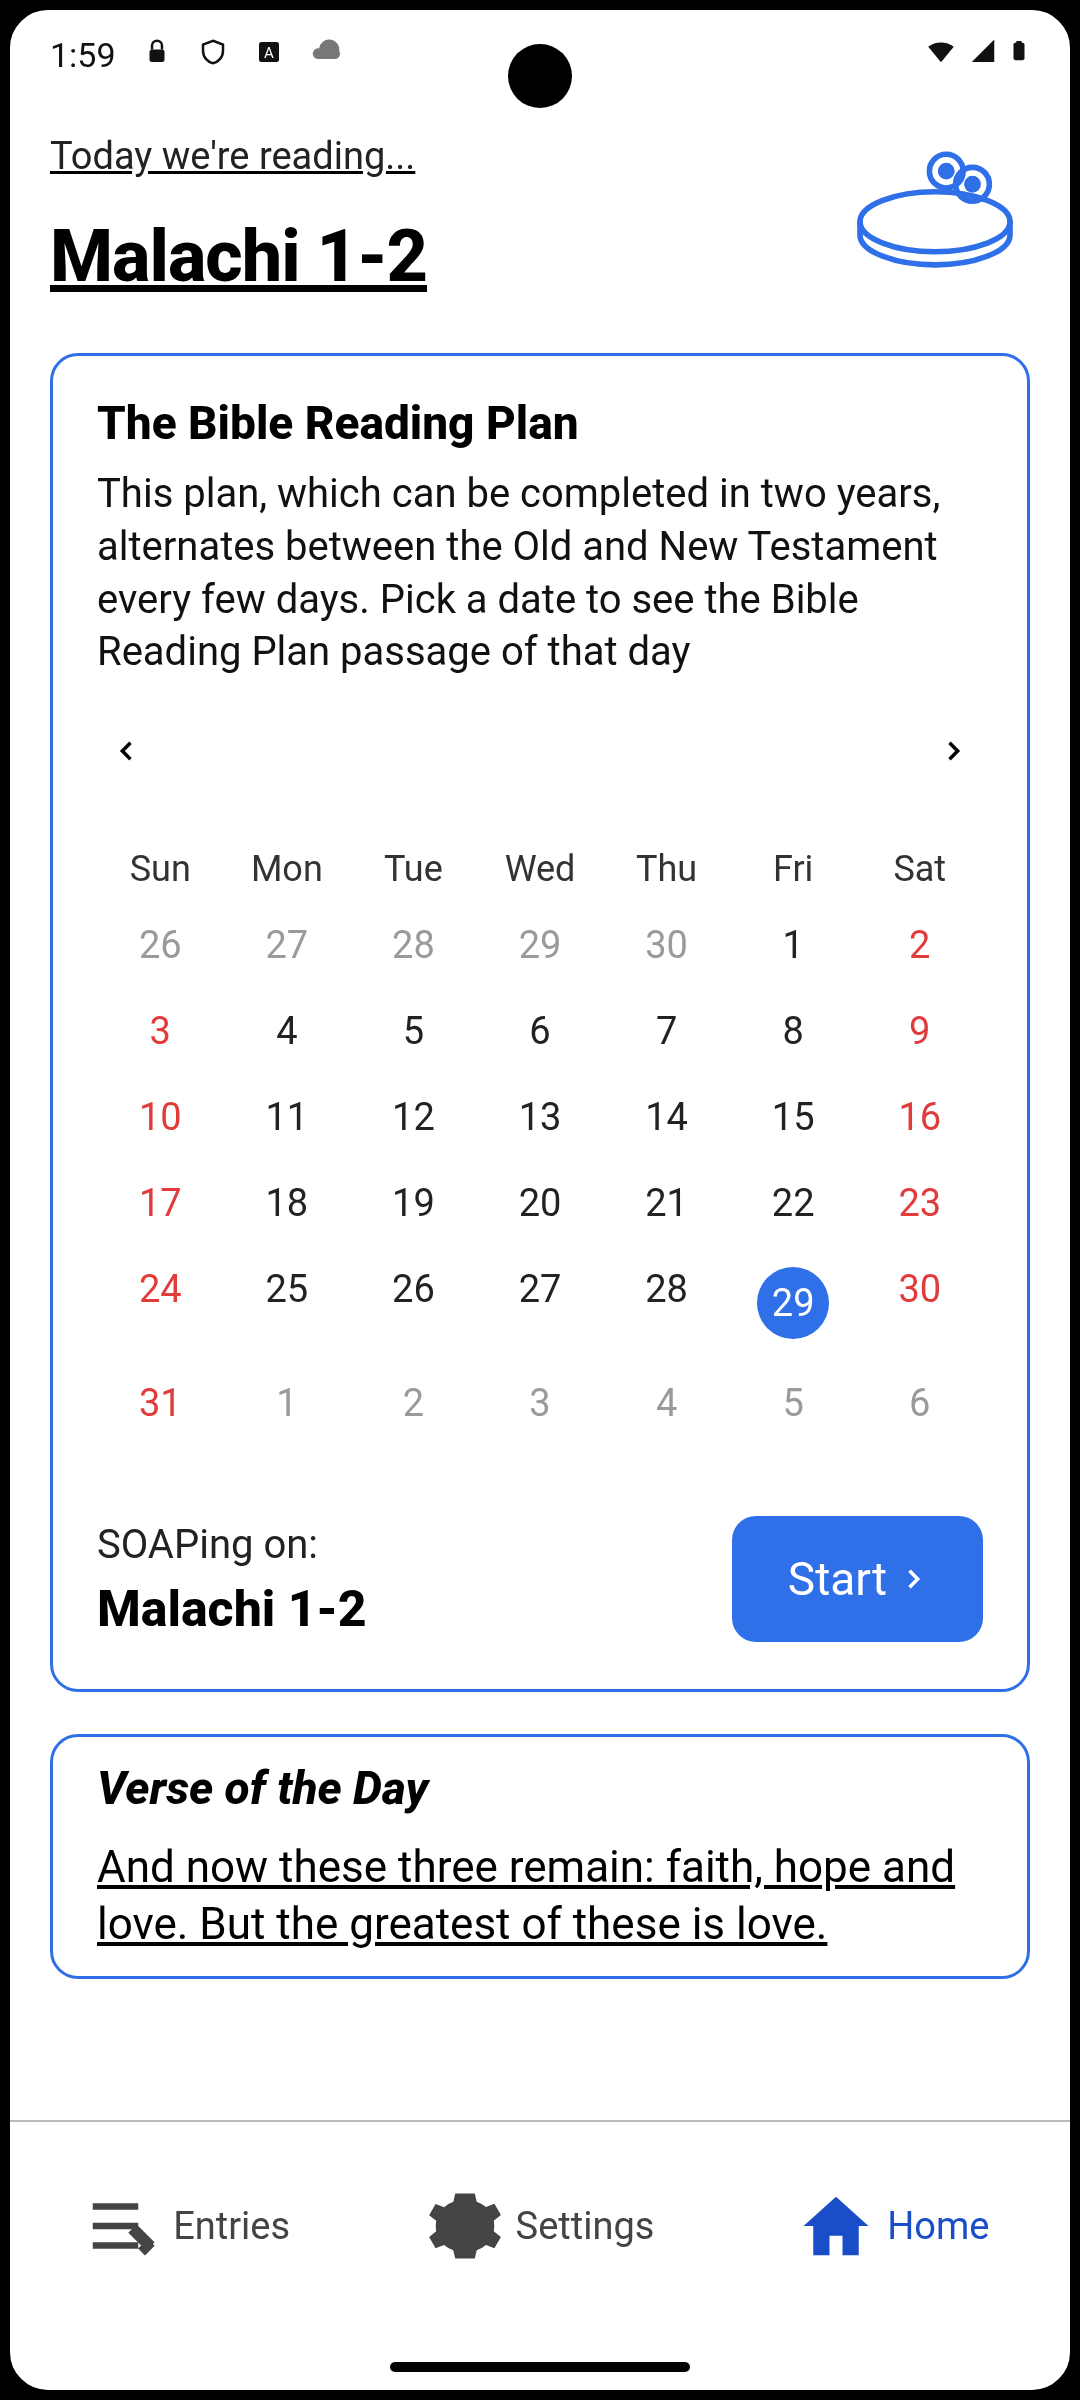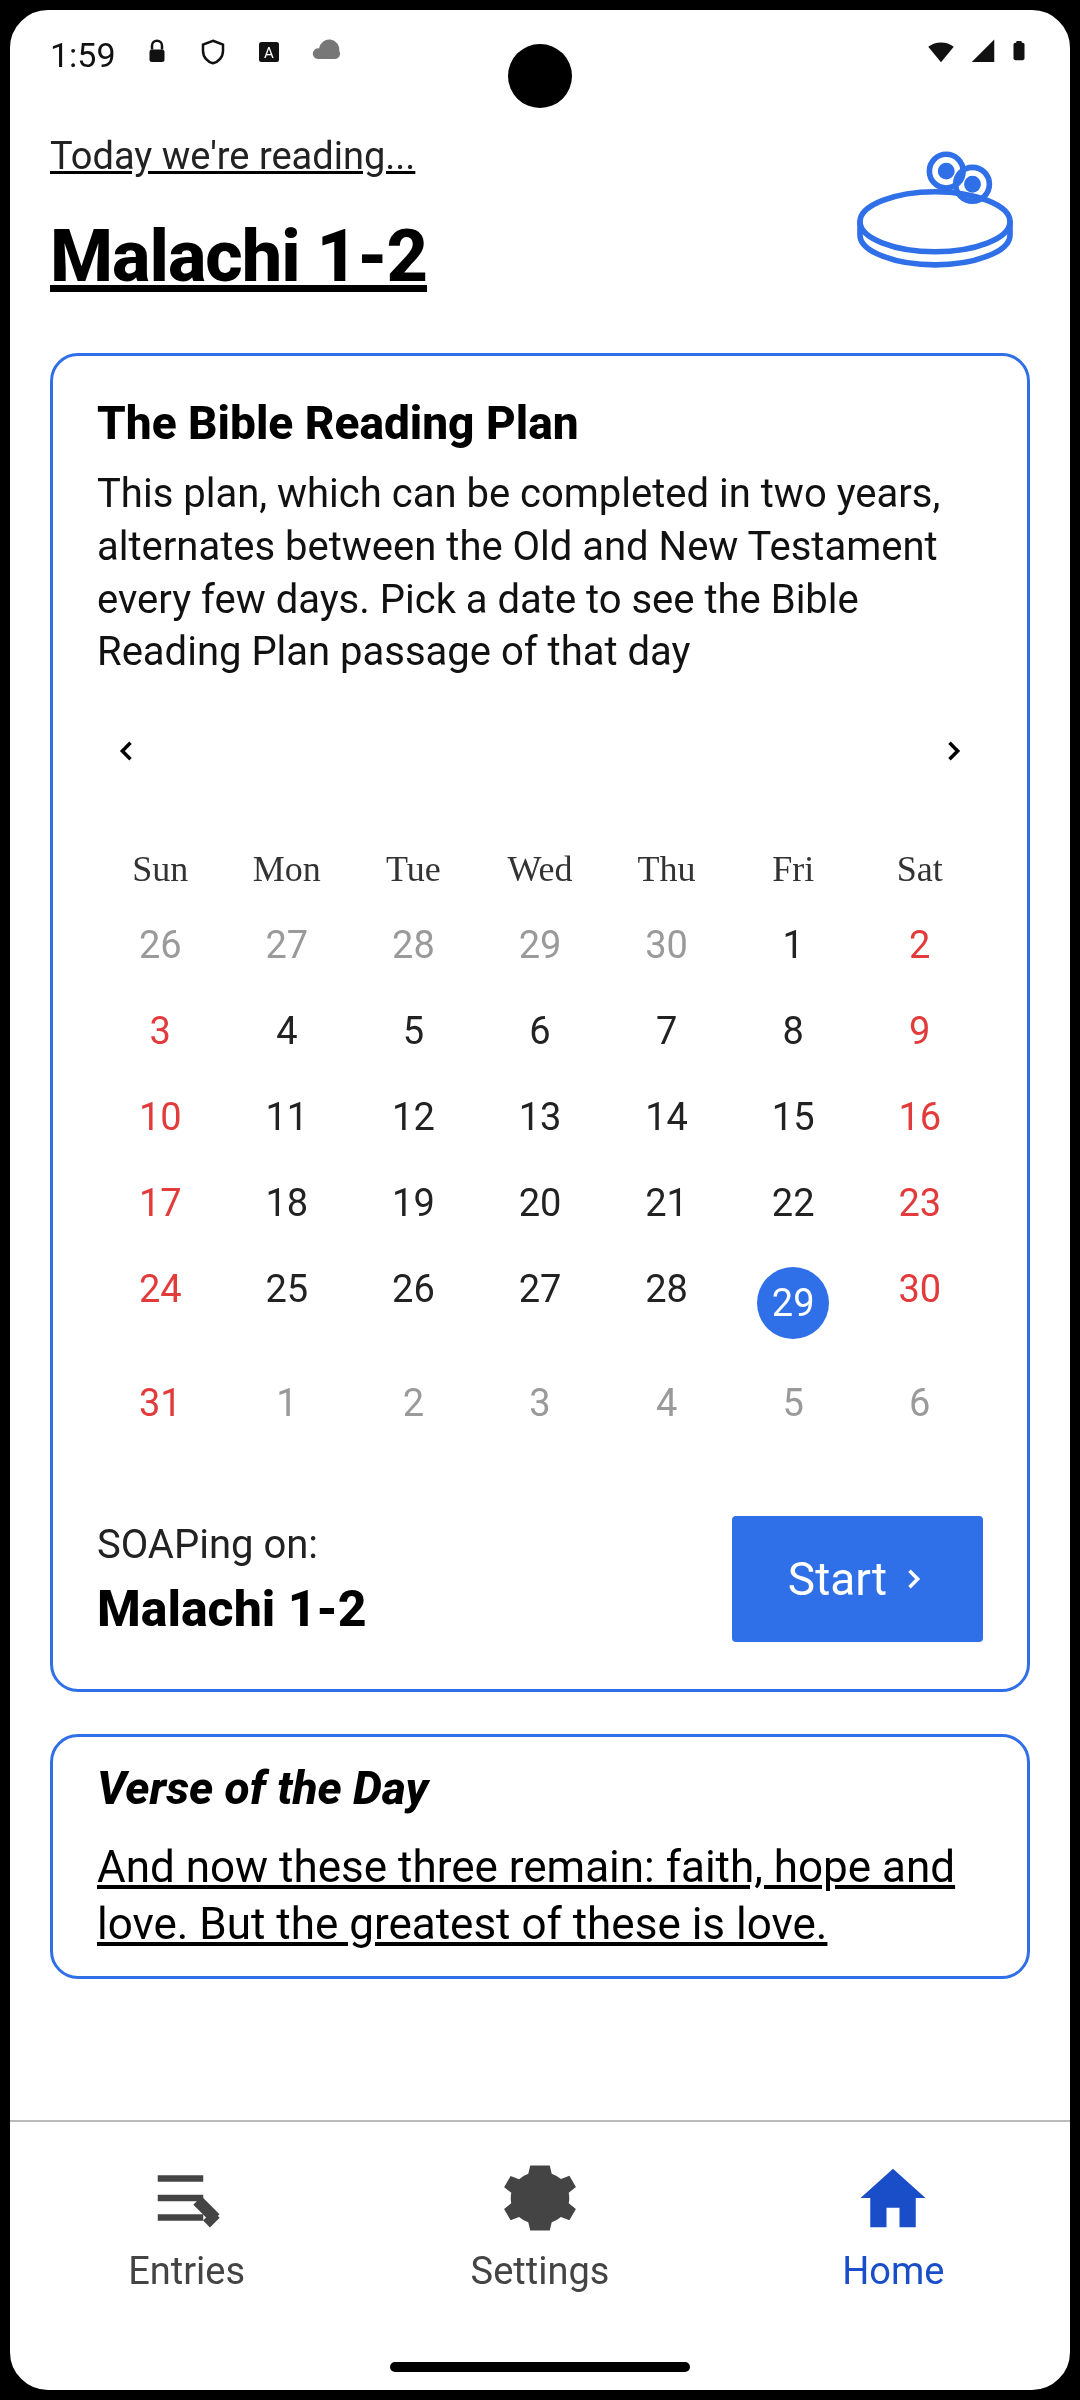--- a/index.html
+++ b/index.html
@@ -36,46 +36,46 @@
   .card-desc { font-size: 40px; line-height: 1.32; color: #111; }
 
   .month-row { display: flex; align-items: center; justify-content: space-between; margin-top: 42px; }
   .month-label { font-size: 48px; color: #111; flex: 1; text-align: center; }
   .chev { width: 60px; height: 60px; display: flex; align-items: center; justify-content: center; }
   .chev svg { width: 28px; height: 28px; }
 
   .calendar { width: 100%; margin-top: 46px; }
   .cal-row { display: flex; }
   .cal-cell { flex: 1; text-align: center; font-size: 38px; padding: 21px 0 21px 0; color: #222; }
-  .cal-head .cal-cell { font-size: 36px; color: #333; padding-bottom: 12px; font-family: Liberation Serif, serif; }
+  .cal-head .cal-cell { font-size: 36px; color: #333; padding-bottom: 12px; }
   .muted { color: #9a9a9a; }
   .weekend { color: #e23b3b; }
   .selected span {
     display: inline-flex; align-items: center; justify-content: center;
     width: 72px; height: 72px; border-radius: 50%; background: #2f6fe8; color: #fff;
   }
 
   .soap-row { display: flex; align-items: center; justify-content: space-between; margin-top: 70px; gap: 47px; }
   .soap-text .soap-label { font-size: 40px; color: #222; }
   .soap-text .soap-passage { font-size: 50px; font-weight: 800; margin-top: 12px; }
   .start-btn {
-    background: #2f6fe8; color: #fff; border: none; border-radius: 4px;
+    background: #2f6fe8; color: #fff; border: none; border-radius: 24px;
     font-size: 46px; padding: 36px 56px; display: inline-flex; align-items: center; gap: 12px;
   }
   .start-btn svg { width: 28px; height: 28px; }
 
   .votd-card { border: 3px solid #2f6fe8; border-radius: 28px; padding: 24px 44px; margin-top: 42px; background: #fff; }
   .votd-title { font-size: 46px; font-weight: 800; font-style: italic; margin-bottom: 24px; }
   .votd-body { font-size: 44px; line-height: 1.28; text-decoration: underline; }
 
   .bottom-nav {
     position: absolute; bottom: 60px; left: 0; right: 0; height: 210px;
     border-top: 2px solid #bbb; display: flex; background: #fff;
   }
-  .nav-item { flex: 1; display: flex; flex-direction: column; align-items: center; justify-content: center; gap: 12px; font-size: 38px; color: #444; }
+  .nav-item { flex: 1; display: flex; flex-direction: row; align-items: center; justify-content: center; gap: 12px; font-size: 38px; color: #444; }
   .nav-item.active { color: #1a4ec9; }
   .nav-item svg { width: 78px; height: 78px; }
 
   .nav-bar { position: absolute; bottom: 18px; left: 50%; transform: translateX(-50%);
     width: 300px; height: 10px; background: #000; border-radius: 8px; }
 </style>
 </head>
 <body>
 
 <div class="device">

